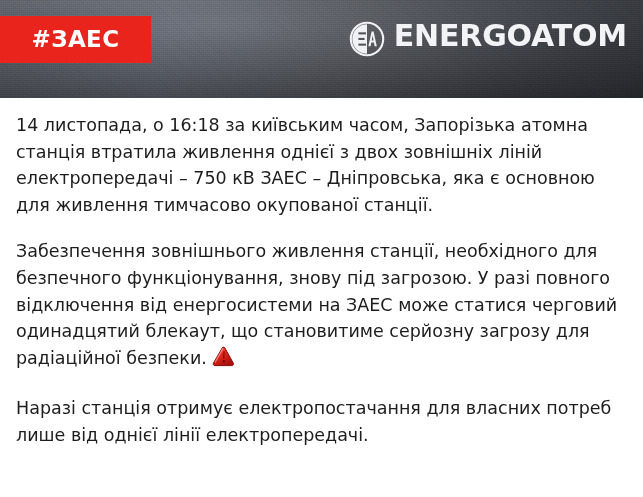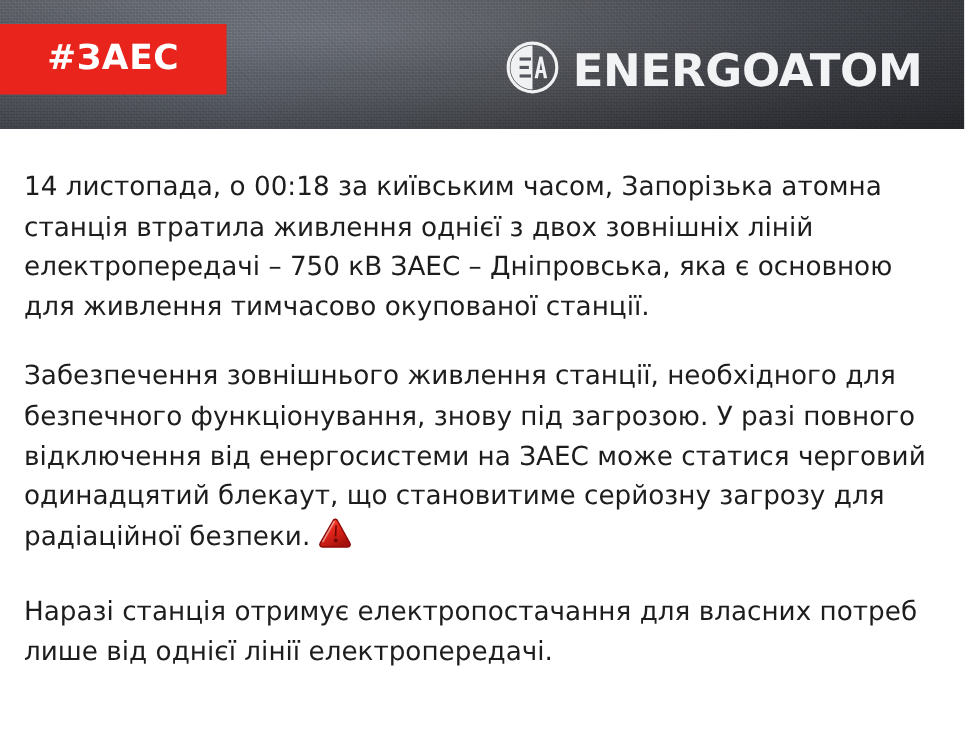--- a/index.html
+++ b/index.html
@@ -19,21 +19,21 @@
     width: 643px;
     height: 497px;
     background: #ffffff;
     overflow: hidden;
   }
 
   
   .header {
     position: relative;
     width: 643px;
-    height: 86px;
+    height: 98px;
     background:
       linear-gradient(178deg,
         rgba(255,255,255,0.07) 0%,
         rgba(255,255,255,0.02) 12%,
         rgba(0,0,0,0.00) 32%,
         rgba(0,0,0,0.10) 62%,
         rgba(0,0,0,0.22) 88%,
         rgba(0,0,0,0.30) 100%),
       linear-gradient(100deg, #5b5f68 0%, #606570 26%, #55585f 54%, #4a4d55 78%, #43464d 100%);
     overflow: hidden;
@@ -76,25 +76,25 @@
     font-weight: bold;
     font-size: 23px;
     letter-spacing: .4px;
     line-height: 1;
     white-space: nowrap;
   }
 
   
   .brand {
     position: absolute;
-    right: 28px;
+    right: 16px;
     top: 21px;
     height: 42px;
     display: flex;
-    align-items: flex-end;
+    align-items: flex-start;
     gap: 9px;
     z-index: 3;
   }
   .brand-mark {
     width: 36px;
     height: 36px;
     flex: 0 0 36px;
   }
   .brand-name {
     color: #f2f3f4;
@@ -204,21 +204,21 @@
                    M22.7 19.6 L24.5 19.6 L23.6 14.6 Z" fill="#f0f1f2"></path>
         </svg>
       </span>
       <span class="brand-name">ENERGOATOM</span>
     </div>
   </div>
 
   <div class="article">
 
 
-    <p class="para para-1">14 листопада, о 00:18 за київським часом, Запорізька атомна станція втратила живлення однієї з двох зовнішніх ліній електропередачі – 750 кВ ЗАЕС – Дніпровська, яка є основною для живлення тимчасово окупованої станції.</p>
+    <p class="para para-1">14 листопада, о 16:18 за київським часом, Запорізька атомна станція втратила живлення однієї з двох зовнішніх ліній електропередачі – 750 кВ ЗАЕС – Дніпровська, яка є основною для живлення тимчасово окупованої станції.</p>
 
     <p class="para"><span>Забезпечення зовнішнього живлення станції, необхідного для безпечного функціонування, знову під загрозою. У разі повного відключення від енергосистеми на ЗАЕС може статися черговий одинадцятий блекаут, що становитиме серйозну загрозу для радіаційної безпеки.</span><span class="inline-emoji">
         <svg width="24" height="22" viewBox="0 0 24 22" aria-hidden="true">
           <defs>
             <linearGradient id="wtg" x1="0" y1="0" x2="0.6" y2="1">
               <stop offset="0%" stop-color="#ff5d45"></stop>
               <stop offset="45%" stop-color="#e8281c"></stop>
               <stop offset="100%" stop-color="#a7100c"></stop>
             </linearGradient>
           </defs>

